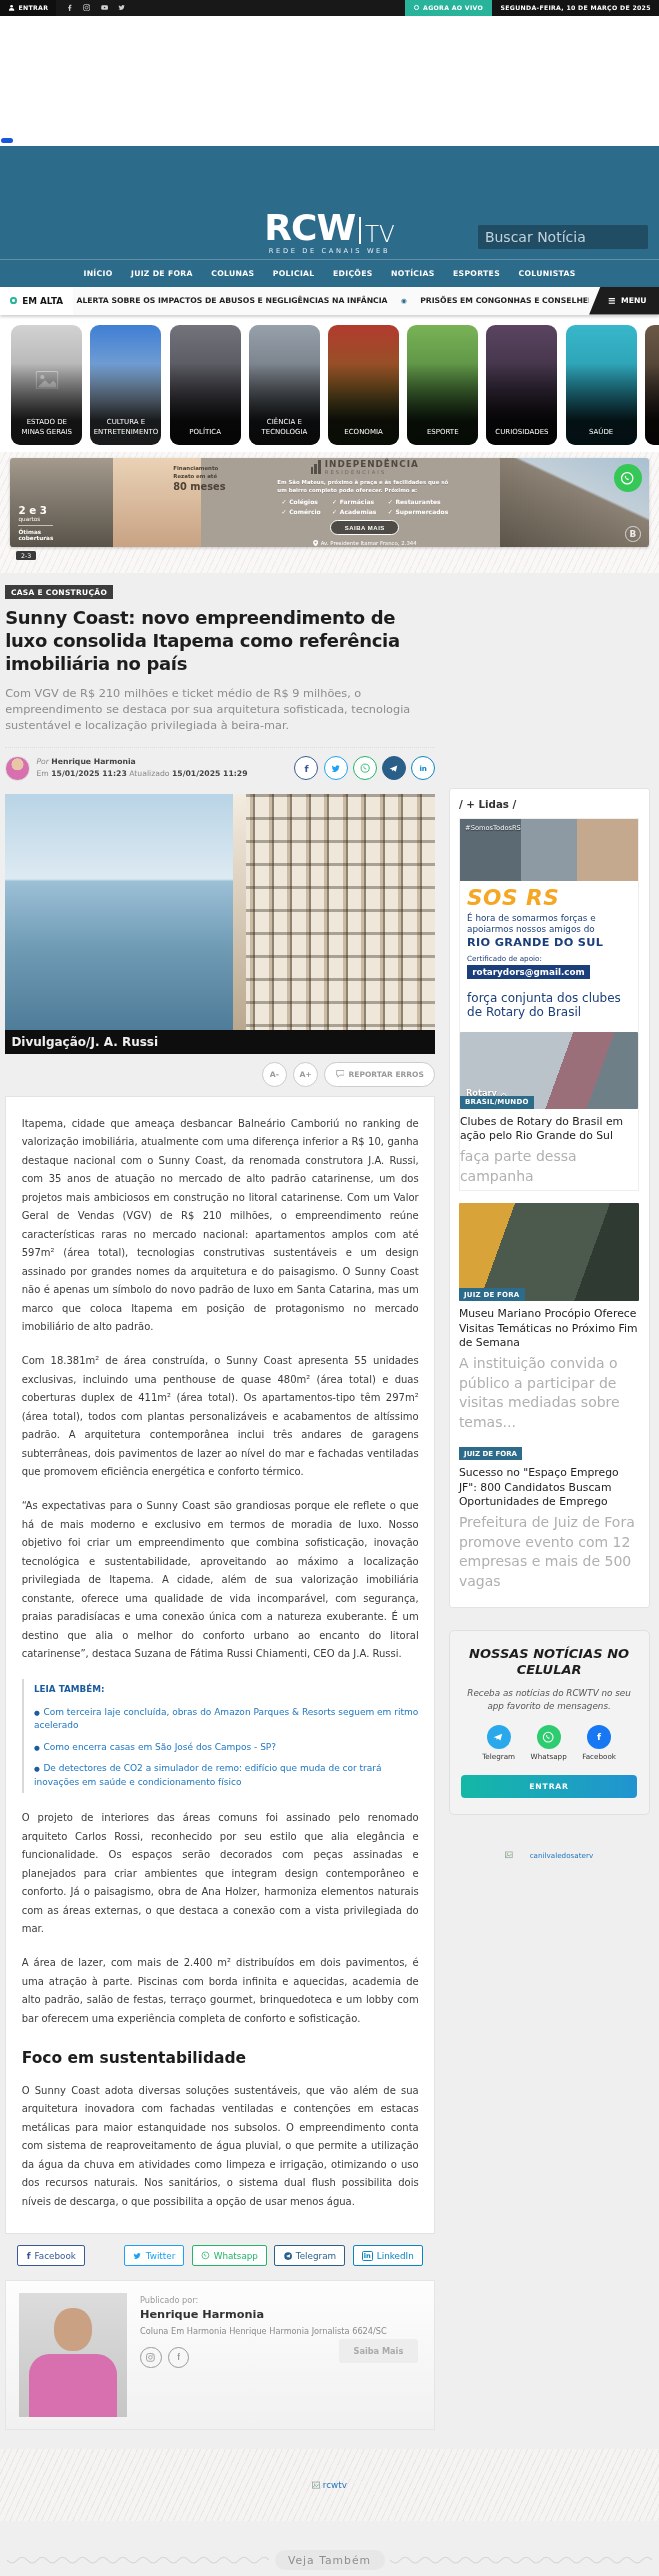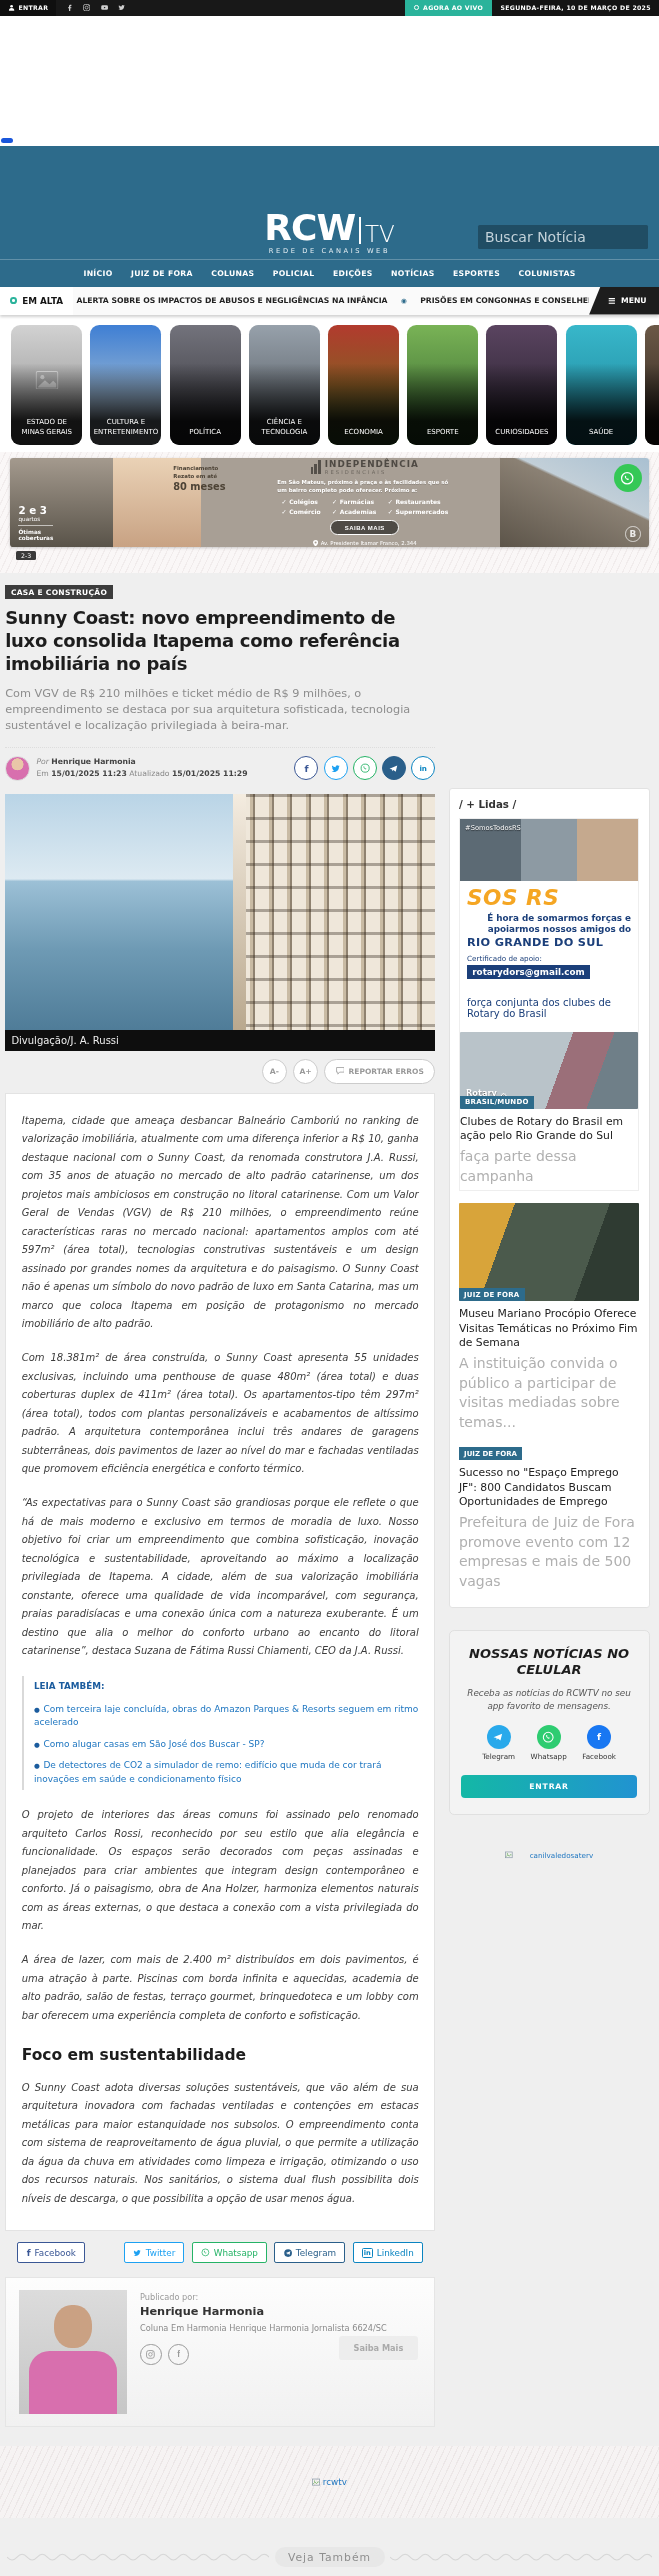--- a/index.html
+++ b/index.html
@@ -114,28 +114,28 @@
   .sc-li { border:0.8px solid #0a84c1; color:#0a84c1; font-size:7.2px; }
 
   
   .hero { height:236px; position:relative; overflow:hidden; background:linear-gradient(180deg,#b9d4e6 0%,#ddeaf2 36%,#9cc0d6 37%,#6e9ab4 66%,#4f7c98 100%); }
   .hero-building { position:absolute; right:0; top:0; width:46%; height:100%;
     background:
       repeating-linear-gradient(180deg, rgba(40,30,20,.35) 0 3.1px, transparent 3.1px 23px),
       repeating-linear-gradient(90deg,#efe7da 0 13.4px,#c9bba4 13.4px 16.5px,#8f8270 16.5px 18.5px);
   }
   .hero-balcony { position:absolute; right:44%; top:0; width:13.4px; height:100%; background:linear-gradient(180deg,#f4ece0,#b9a88e); }
-  .hero-caption { background:#0e0e0e; color:#eee; font-size:10px; padding:4.6px 6.2px; }
+  .hero-caption { background:#0e0e0e; color:#eee; font-size:12px; padding:4.6px 6.2px;font-weight:bold; }
   .art-toolbar { display:flex; justify-content:flex-end; gap:6.2px; margin:8.2px 0 9.3px; }
   .tb-round { width:25px; height:25px; border:1px solid #ccc; border-radius:50%; background:#fff; color:#999; font-weight:bold; font-size:7.7px; display:flex; align-items:center; justify-content:center; cursor:pointer; font-family:inherit; }
   .tb-pill { border:1px solid #ccc; border-radius:13.4px; background:#fff; color:#999; font-weight:bold; font-size:7.5px; padding:0 10.3px; display:flex; align-items:center; gap:4.1px; cursor:pointer; font-family:inherit; }
 
   
   .article-card { background:#fff; border:0.5px solid #e3e3e3; padding:17.5px 15.5px 6.2px; font-size:10px; color:#3c3c3c; line-height:1.85; text-align:justify; }
-  .article-card p { margin-bottom:15.5px;font-style:italic; }
+  .article-card p { margin-bottom:15.5px; }
   .leia { border-left:2.1px solid #d9d9d9; padding:2.1px 0 1px 10.3px; margin:1px 0 16.5px; text-align:left; }
   .leia-title { color:#1b5c9e; font-weight:bold; font-size:8.8px; margin-bottom:8.2px; }
   .leia-item { display:block; color:#2077c1; font-size:9px; line-height:1.5; margin-bottom:8.2px; }
   .leia-item .blt { color:#1b5c9e; margin-right:3.6px; font-size:6.7px; }
   .sec-h2 { font-size:15.5px; font-weight:bold; color:#1d1d1d; margin:2.1px 0 9.3px; text-align:left; }
 
   
   .share-row { display:flex; justify-content:center; gap:7.2px; margin:11.3px 0 13.4px; }
   .shb { display:flex; align-items:center; gap:4.1px; border-radius:2.1px; padding:4.6px 8.2px; font-size:8.8px; background:#fff; cursor:pointer; font-family:inherit; }
   .shb-fb { border:1px solid #3a5795; color:#3a5795; }
@@ -158,25 +158,25 @@
   .saiba-pill-lg { position:absolute; right:4.1px; top:46px; background:#ededed; color:#aaa; font-weight:bold; font-size:8.2px; padding:7.2px 14.4px; border-radius:3.1px; border:none; cursor:pointer; font-family:inherit; }
 
   
   .side-card { background:#fff; border:0.5px solid #e2e2e2; border-radius:3.1px; padding:9.3px 9.3px 12.4px; }
   .side-title { font-size:10.3px; font-weight:bold; color:#333; margin-bottom:8.2px; }
   .sos-box { background:#fff; border:0.5px solid #eee; margin-bottom:0; }
   .sos-collage { height:62px; background:linear-gradient(90deg,#5c6a74 0 34%,#8d9aa3 34% 66%,#c5a98e 66% 100%); position:relative; }
   .sos-hash { position:absolute; top:5.2px; left:5.2px; color:#fff; font-size:6.7px; text-shadow:0 0.5px 1px rgba(0,0,0,.6); }
   .sos-body { padding:6.2px 7.2px 7.2px; }
   .sos-big { color:#f5a623; font-size:21.6px; font-weight:bold; font-style:italic; letter-spacing:0.5px; line-height:1; margin-bottom:4.1px; }
-  .sos-line { color:#1b3f7a; font-weight:bold; font-size:8.8px; line-height:1.3;text-align:right; }
+  .sos-line { color:#1b3f7a; font-weight:normal; font-size:8.8px; line-height:1.3; }
   .sos-line-big { color:#1b3f7a; font-weight:bold; font-size:11.3px; letter-spacing:0.3px; }
   .sos-support { color:#1b3f7a; font-size:7.2px; margin-top:5.2px; }
   .sos-email { display:inline-block; background:#1b3f7a; color:#fff; font-weight:bold; font-size:8.8px; padding:2.1px 5.2px; margin-top:2.1px; }
-  .sos-caption { color:#1b3f7a; font-size:10px; margin-top:18px; }
+  .sos-caption { color:#1b3f7a; font-size:12px; margin-top:12px; }
   .side-img { height:77px; border-radius:1px; position:relative; margin-top:5.2px; overflow:hidden; }
   .img-rotary { background:linear-gradient(110deg,#b9c3c9 0 55%,#9b6f79 55% 75%,#6f7f88 75% 100%);padding-left:42px; }
   .img-fountain { background:linear-gradient(110deg,#d8a43a 0 26%,#4b5a4c 26% 70%,#2f3b32 70% 100%); }
   .rotary-mark { position:absolute; bottom:5.2px; left:6.2px; color:#fff; font-weight:bold; font-size:8.2px; text-shadow:0 0.5px 1px rgba(0,0,0,.6); display:flex; align-items:center; gap:3.1px; }
   .rotary-mark small { display:block; font-weight:normal; font-size:5.2px; }
   .side-badge { position:absolute; left:0; bottom:0; background:#2d6b8b; color:#fff; font-size:7px; font-weight:bold; padding:2.6px 5.2px; letter-spacing:0.2px; }
   .side-badge-inline { display:inline-block; background:#2d6b8b; color:#fff; font-size:7px; font-weight:bold; padding:2.6px 5.2px; margin-top:11.3px; }
   .side-item-title { font-size:10.8px; color:#222; line-height:1.32; margin:6.2px 0 4.1px; display:block; }
   .side-item-sub { font-size:14px; color:#b0b0b0; line-height:1.4; margin-bottom:3.1px; }
   .mobile-box { margin-top:21.6px; background:#f3f3f3; border:0.5px solid #e0e0e0; border-radius:5.2px; padding:15.5px 11.3px; text-align:center; }
@@ -466,21 +466,21 @@
     </div>
 
     <article class="article-card">
       <p>Itapema, cidade que ameaça desbancar Balneário Camboriú no ranking de valorização imobiliária, atualmente com uma diferença inferior a R$ 10, ganha destaque nacional com o Sunny Coast, da renomada construtora J.A. Russi, com 35 anos de atuação no mercado de alto padrão catarinense, um dos projetos mais ambiciosos em construção no litoral catarinense. Com um Valor Geral de Vendas (VGV) de R$ 210 milhões, o empreendimento reúne características raras no mercado nacional: apartamentos amplos com até 597m² (área total), tecnologias construtivas sustentáveis e um design assinado por grandes nomes da arquitetura e do paisagismo. O Sunny Coast não é apenas um símbolo do novo padrão de luxo em Santa Catarina, mas um marco que coloca Itapema em posição de protagonismo no mercado imobiliário de alto padrão.</p>
       <p>Com 18.381m² de área construída, o Sunny Coast apresenta 55 unidades exclusivas, incluindo uma penthouse de quase 480m² (área total) e duas coberturas duplex de 411m² (área total). Os apartamentos-tipo têm 297m² (área total), todos com plantas personalizáveis e acabamentos de altíssimo padrão. A arquitetura contemporânea inclui três andares de garagens subterrâneas, dois pavimentos de lazer ao nível do mar e fachadas ventiladas que promovem eficiência energética e conforto térmico.</p>
       <p>“As expectativas para o Sunny Coast são grandiosas porque ele reflete o que há de mais moderno e exclusivo em termos de moradia de luxo. Nosso objetivo foi criar um empreendimento que combina sofisticação, inovação tecnológica e sustentabilidade, aproveitando ao máximo a localização privilegiada de Itapema. A cidade, além de sua valorização imobiliária constante, oferece uma qualidade de vida incomparável, com segurança, praias paradisíacas e uma conexão única com a natureza exuberante. É um destino que alia o melhor do conforto urbano ao encanto do litoral catarinense”, destaca Suzana de Fátima Russi Chiamenti, CEO da J.A. Russi.</p>
 
       <div class="leia">
         <div class="leia-title">LEIA TAMBÉM:</div>
         <a href="#" class="leia-item"><span class="blt">●</span><span>Com terceira laje concluída, obras do Amazon Parques &amp; Resorts seguem em ritmo acelerado</span></a>
-        <a href="#" class="leia-item"><span class="blt">●</span><span>Como alugar casas em São José dos Buscar - SP?</span></a>
+        <a href="#" class="leia-item"><span class="blt">●</span><span>Como encerra casas em São José dos Campos - SP?</span></a>
         <a href="#" class="leia-item" style="margin-bottom:2.1px"><span class="blt">●</span><span>De detectores de CO2 a simulador de remo: edifício que muda de cor trará inovações em saúde e condicionamento físico</span></a>
       </div>
 
       <p>O projeto de interiores das áreas comuns foi assinado pelo renomado arquiteto Carlos Rossi, reconhecido por seu estilo que alia elegância e funcionalidade. Os espaços serão decorados com peças assinadas e planejados para criar ambientes que integram design contemporâneo e conforto. Já o paisagismo, obra de Ana Holzer, harmoniza elementos naturais com as áreas externas, o que destaca a conexão com a vista privilegiada do mar.</p>
       <p>A área de lazer, com mais de 2.400 m² distribuídos em dois pavimentos, é uma atração à parte. Piscinas com borda infinita e aquecidas, academia de alto padrão, salão de festas, terraço gourmet, brinquedoteca e um lobby com bar oferecem uma experiência completa de conforto e sofisticação.</p>
       <h2 class="sec-h2">Foco em sustentabilidade</h2>
       <p>O Sunny Coast adota diversas soluções sustentáveis, que vão além de sua arquitetura inovadora com fachadas ventiladas e contenções em estacas metálicas para maior estanquidade nos subsolos. O empreendimento conta com sistema de reaproveitamento de água pluvial, o que permite a utilização da água da chuva em atividades como limpeza e irrigação, otimizando o uso dos recursos naturais. Nos sanitários, o sistema dual flush possibilita dois níveis de descarga, o que possibilita a opção de usar menos água.</p>
     </article>
 
     <div class="share-row">

